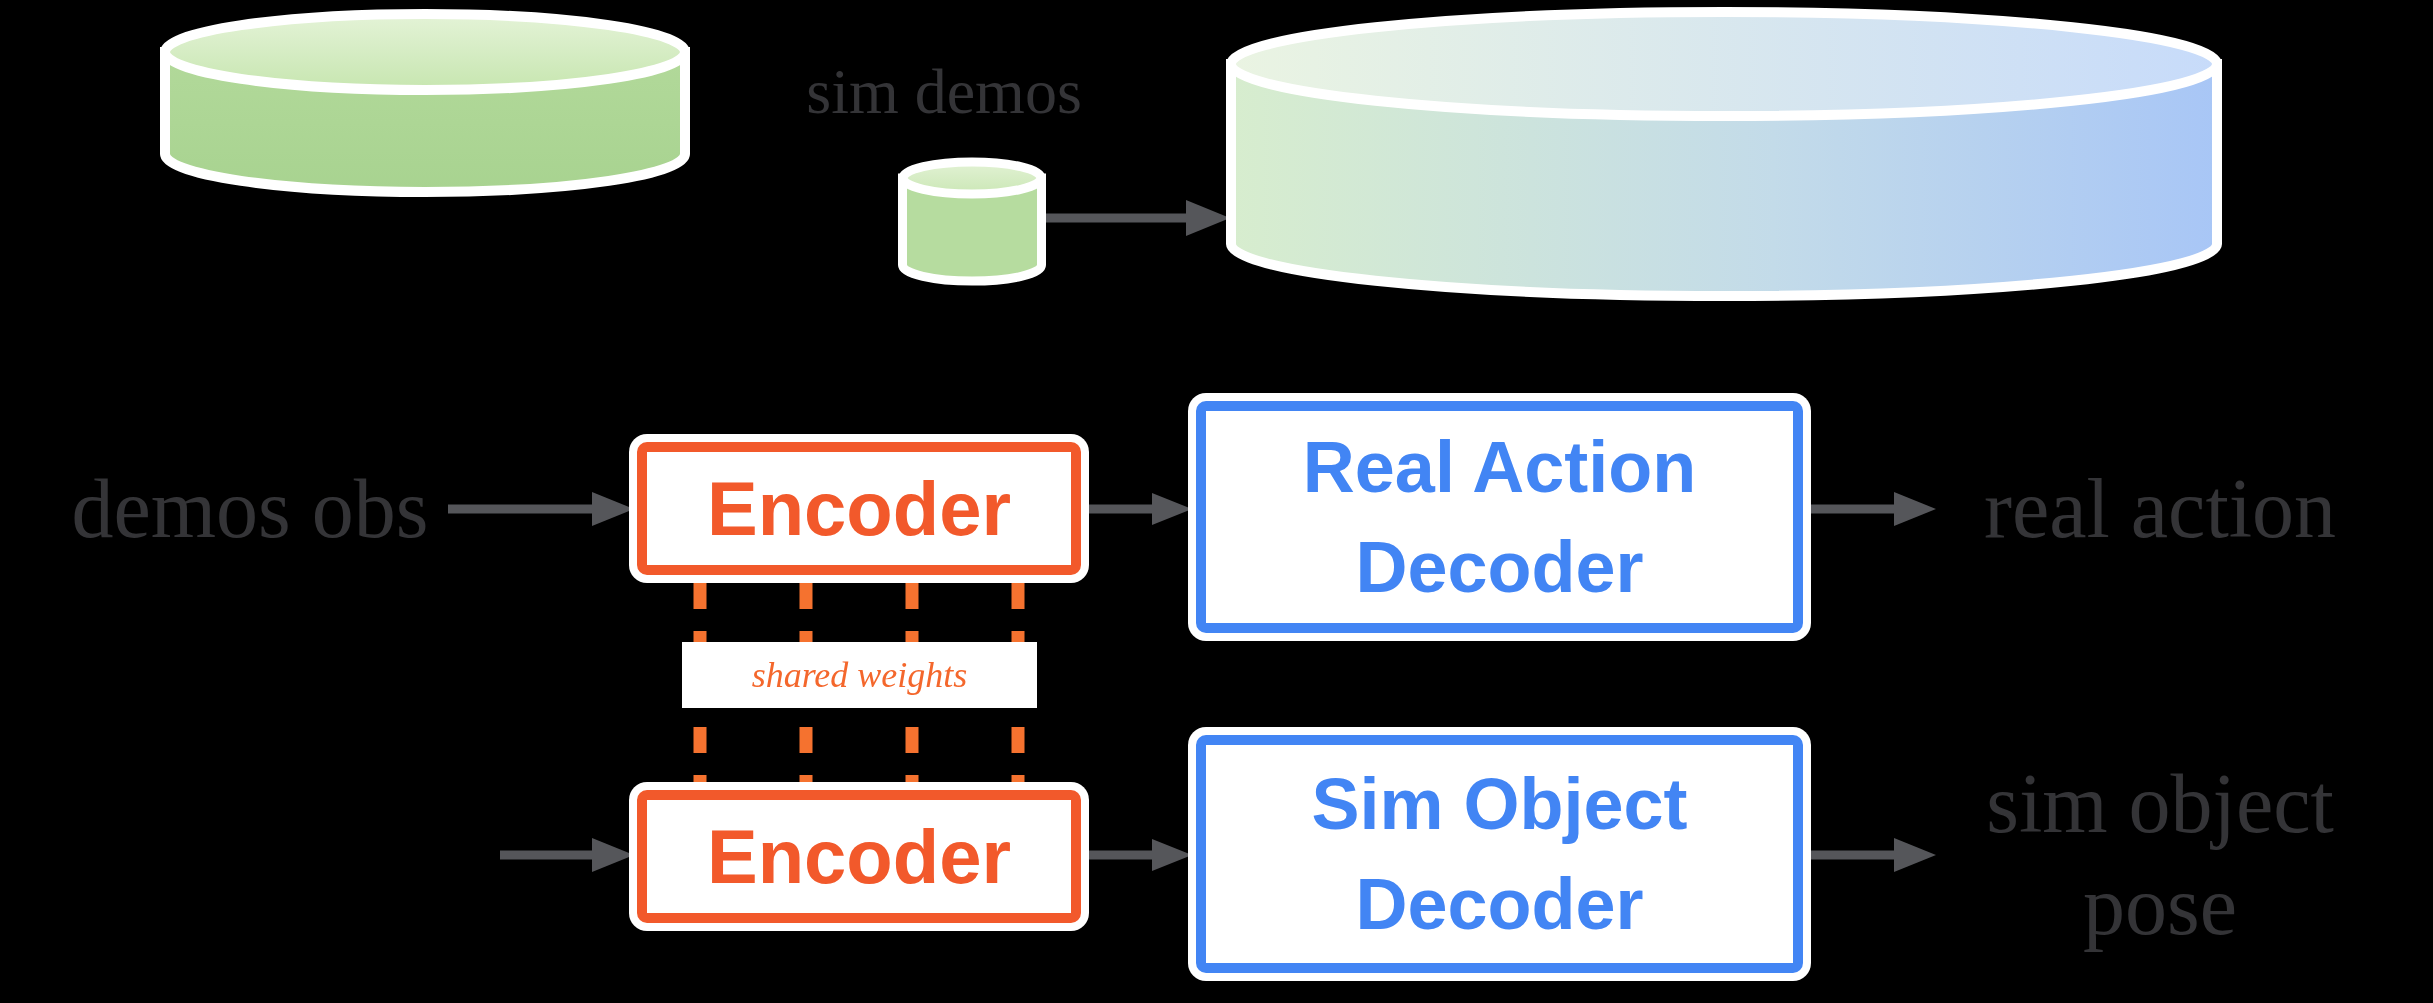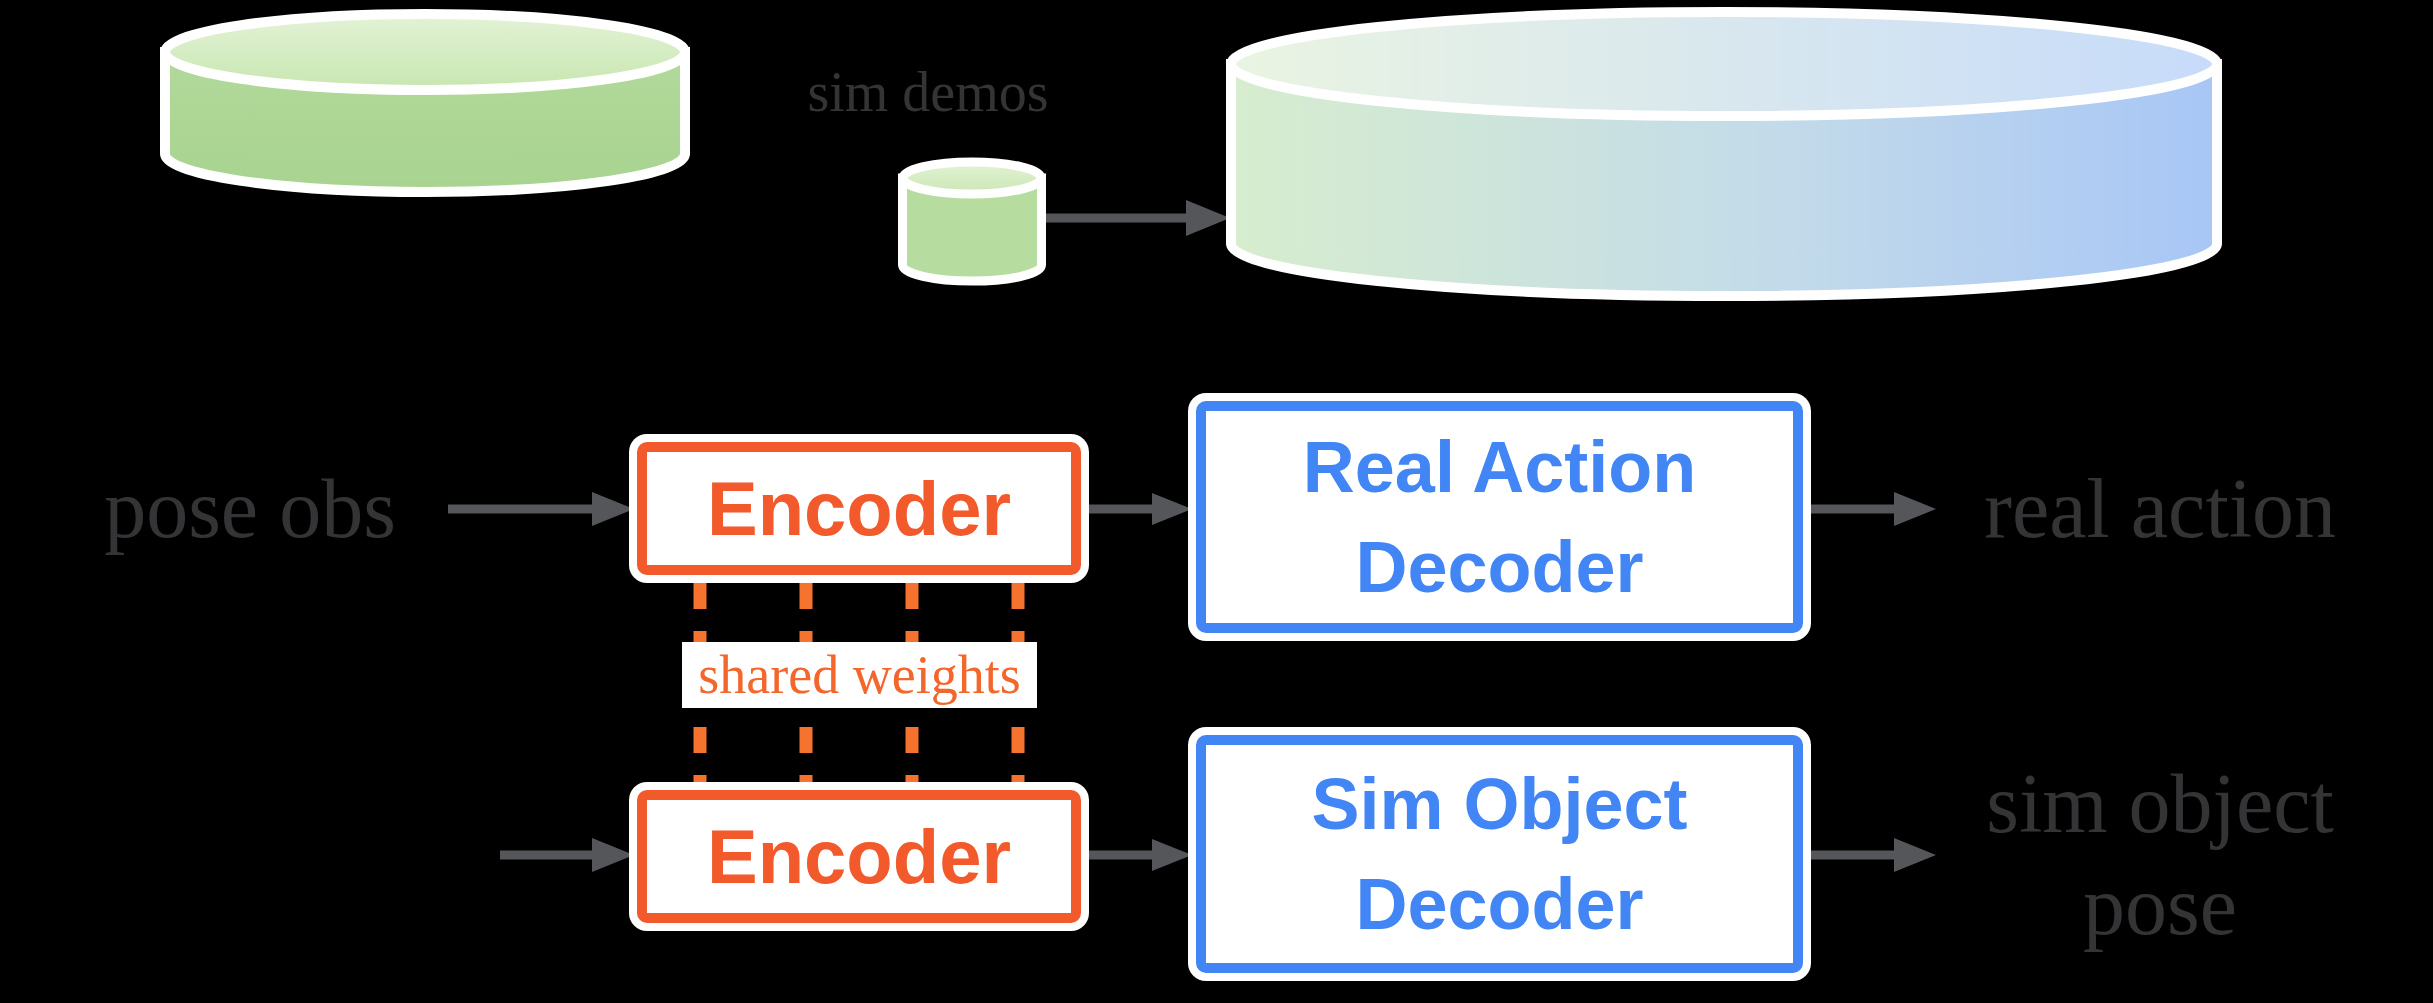--- a/index.html
+++ b/index.html
@@ -24,21 +24,21 @@
     align-items:center;justify-content:center;
     font-family:"Liberation Sans","DejaVu Sans",sans-serif;font-weight:700;
     text-align:center;white-space:nowrap;
   }
   .encoder-box{border:10px solid #F2592B;color:#F2592B;font-size:76px;line-height:1;}
   .decoder-box{border:10px solid #4285F4;color:#4285F4;font-size:72px;line-height:100px;}
   
   .shared-weights-tag{
     position:absolute;left:682px;top:642px;width:355px;height:66px;background:#fff;
     display:flex;align-items:center;justify-content:center;
-    color:#F4672C;font-size:54px;white-space:nowrap;z-index:5;
+    color:#F4672C;font-style:italic;font-size:36px;white-space:nowrap;z-index:5;
     font-family:"Liberation Serif","DejaVu Serif",serif;
   }
   .connector-layer{position:absolute;left:0;top:0;z-index:1;}
   .cyl{z-index:2;}
   .lbl{z-index:3;}
   .module-box{z-index:4;}
 </style>
 </head>
 <body>
 
@@ -103,39 +103,39 @@
   <svg class="abs cyl" style="left:898px;top:153px" width="148" height="138" viewBox="0 0 148 138">
     <defs>
       <linearGradient id="g-top2" x1="0" y1="0" x2="0" y2="1">
         <stop offset="0" stop-color="#E2F2D4"></stop>
           <stop offset="1" stop-color="#CBE7B6"></stop>
       </linearGradient>
     </defs>
     <path d="M 4.5,25 L 4.5,112 A 69,16 0 0 0 143.5,112 L 143.5,25 Z" fill="#B6DC9F" stroke="#fff" stroke-width="9"></path>
     <ellipse cx="74" cy="25" rx="69" ry="16" fill="url(#g-top2)" stroke="#fff" stroke-width="9"></ellipse>
   </svg>
-  <div class="gray-label lbl" style="left:728px;top:52px;width:400px;height:80px;font-size:56px">sim demos</div>
+  <div class="gray-label lbl" style="left:744px;top:52px;width:400px;height:80px;font-size:64px">sim demos</div>
 
   <svg class="abs cyl" style="left:1226px;top:2px" width="996" height="302" viewBox="0 0 996 302">
     <defs>
       <linearGradient id="g-top3" x1="0" y1="0" x2="1" y2="0">
         <stop offset="0" stop-color="#EAF4E2"></stop>
           <stop offset="1" stop-color="#C7DBFA"></stop>
       </linearGradient>
       <linearGradient id="g-body3" x1="0" y1="0" x2="1" y2="0">
         <stop offset="0" stop-color="#D7EDCE"></stop>
           <stop offset="0.55" stop-color="#C3DBE9"></stop>
           <stop offset="1" stop-color="#A8C6F6"></stop>
       </linearGradient>
     </defs>
     <path d="M 5,62 L 5,242 A 493,52 0 0 0 991,242 L 991,62 Z" fill="url(#g-body3)" stroke="#fff" stroke-width="10"></path>
     <ellipse cx="498" cy="62" rx="493" ry="52" fill="url(#g-top3)" stroke="#fff" stroke-width="10"></ellipse>
   </svg>
 
-  <div class="gray-label lbl" style="left:50px;top:466px;width:400px;height:86px">pose obs</div>
+  <div class="gray-label lbl" style="left:50px;top:466px;width:400px;height:86px">demos obs</div>
 
   <div class="module-box encoder-box" style="left:637px;top:442px;width:444px;height:133px">
     <span>Encoder</span>
   </div>
 
   <div class="module-box decoder-box" style="left:1196px;top:401px;width:607px;height:232px">
     <span>Real Action</span>
     <span>Decoder</span>
   </div>
 

